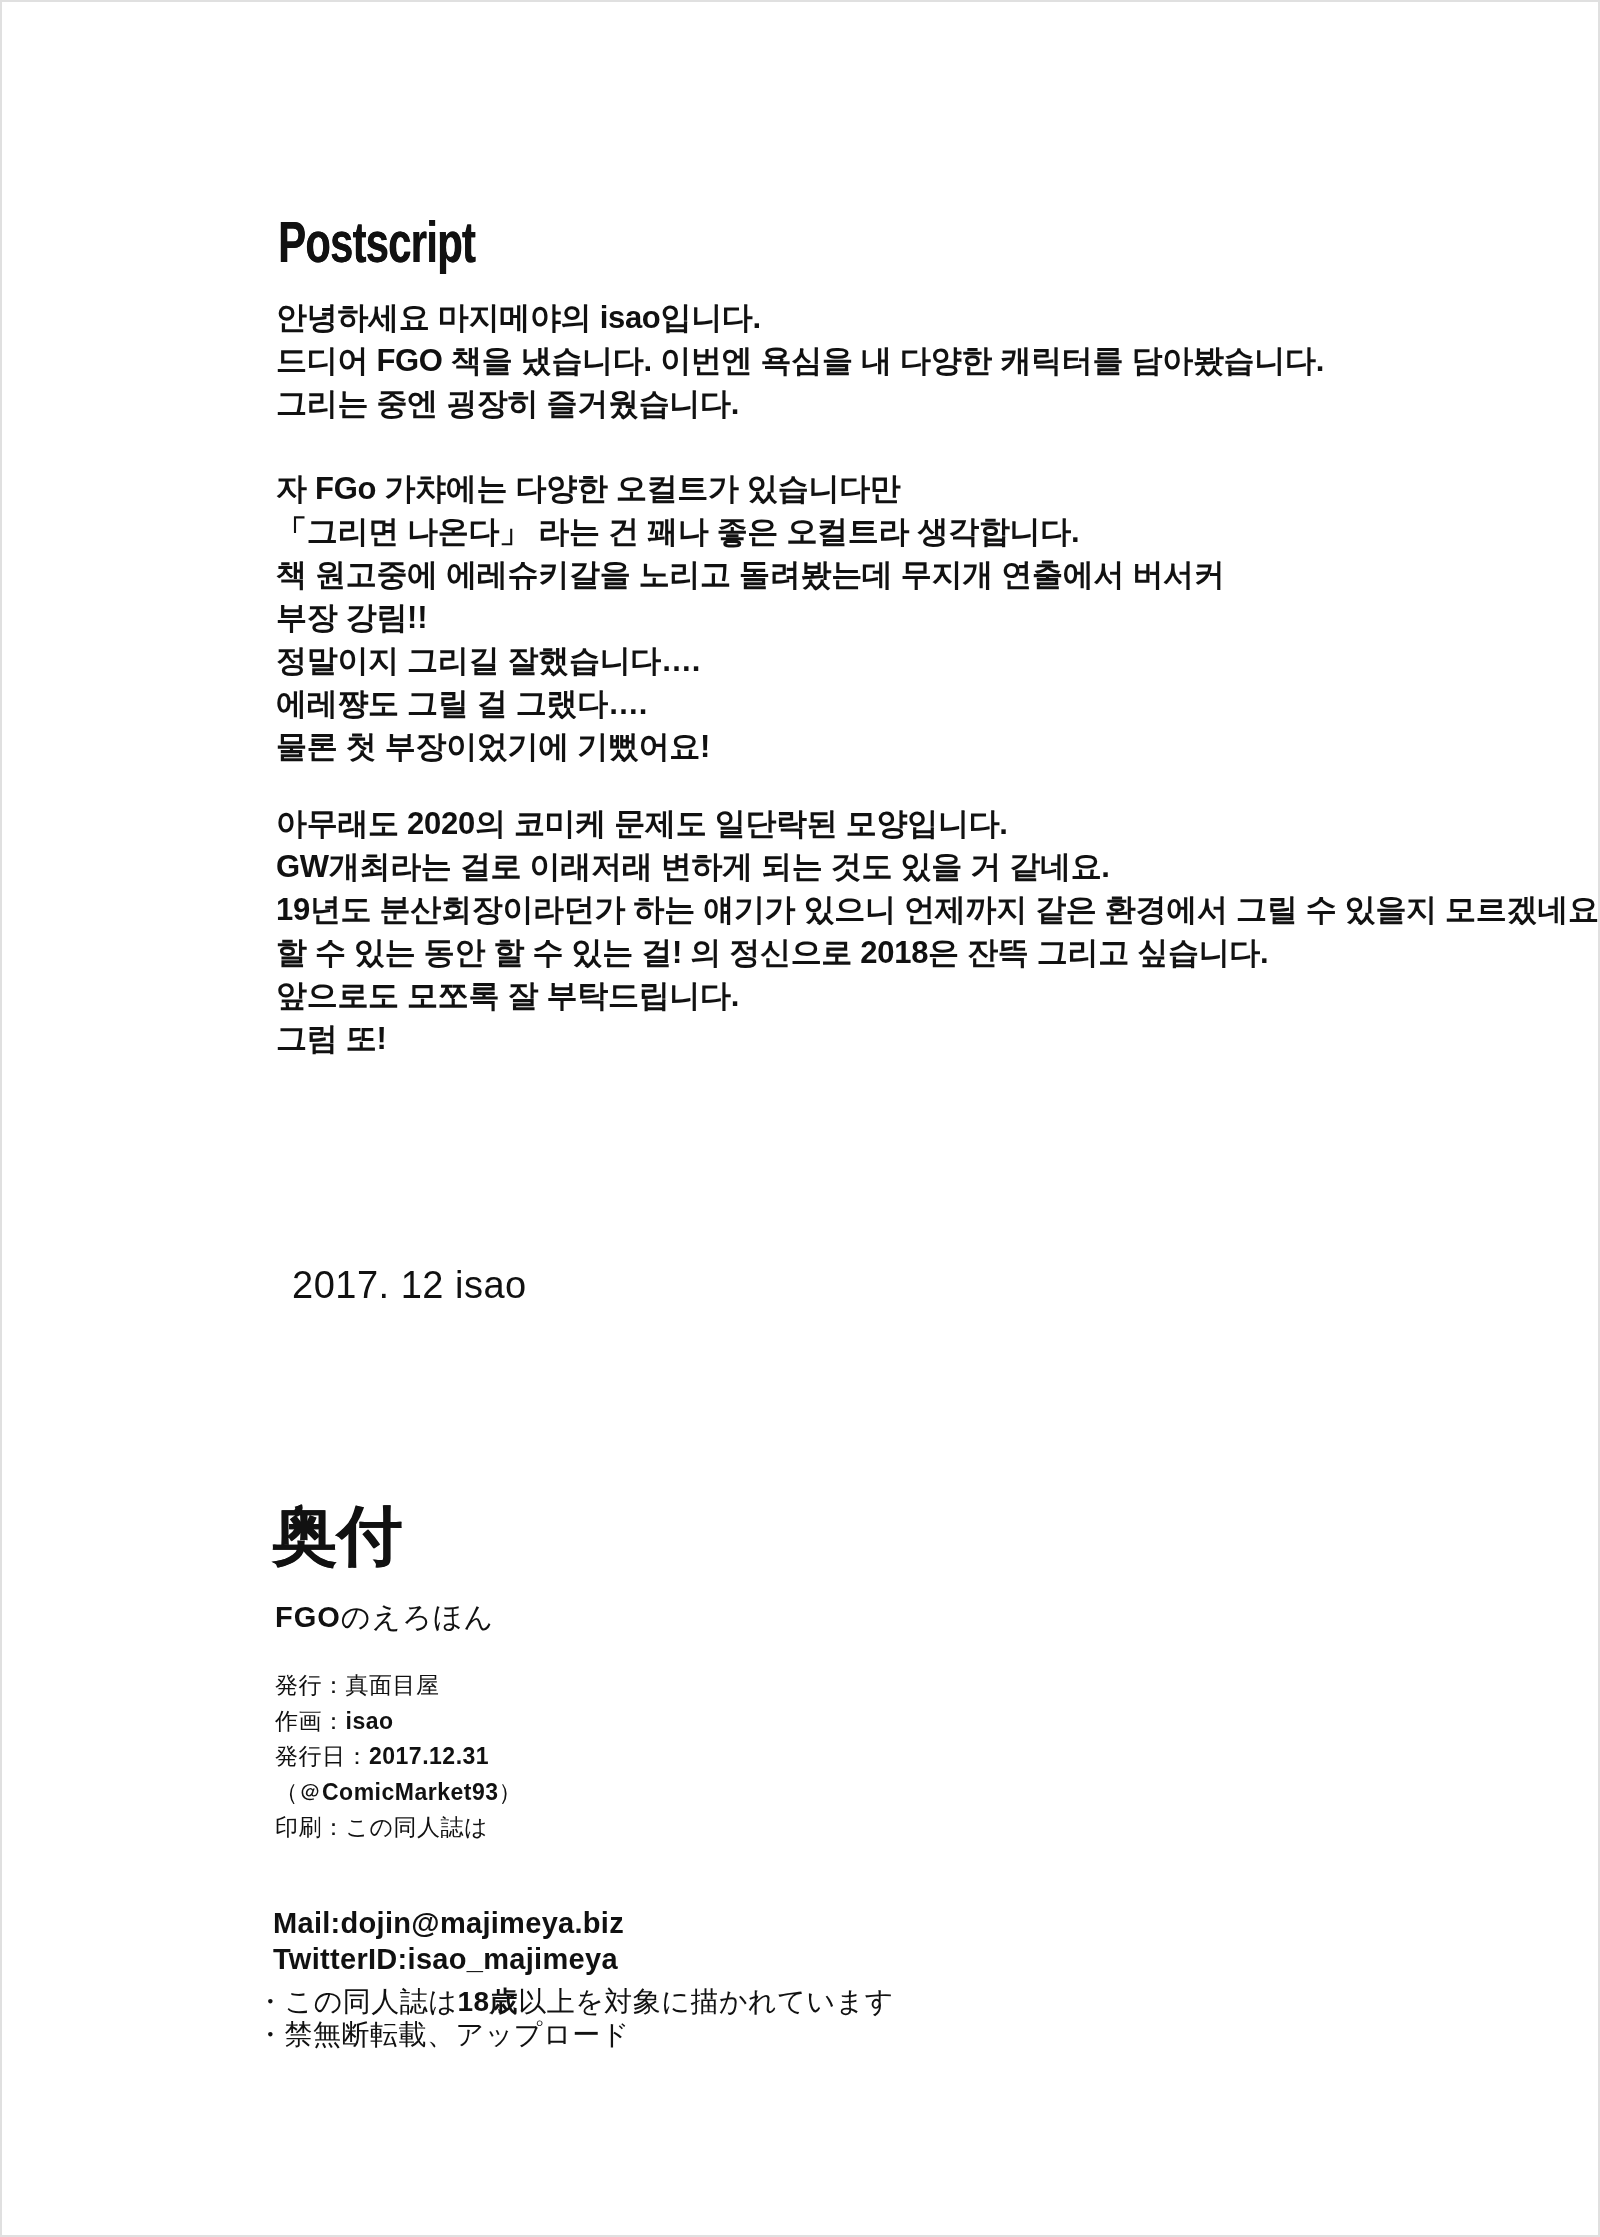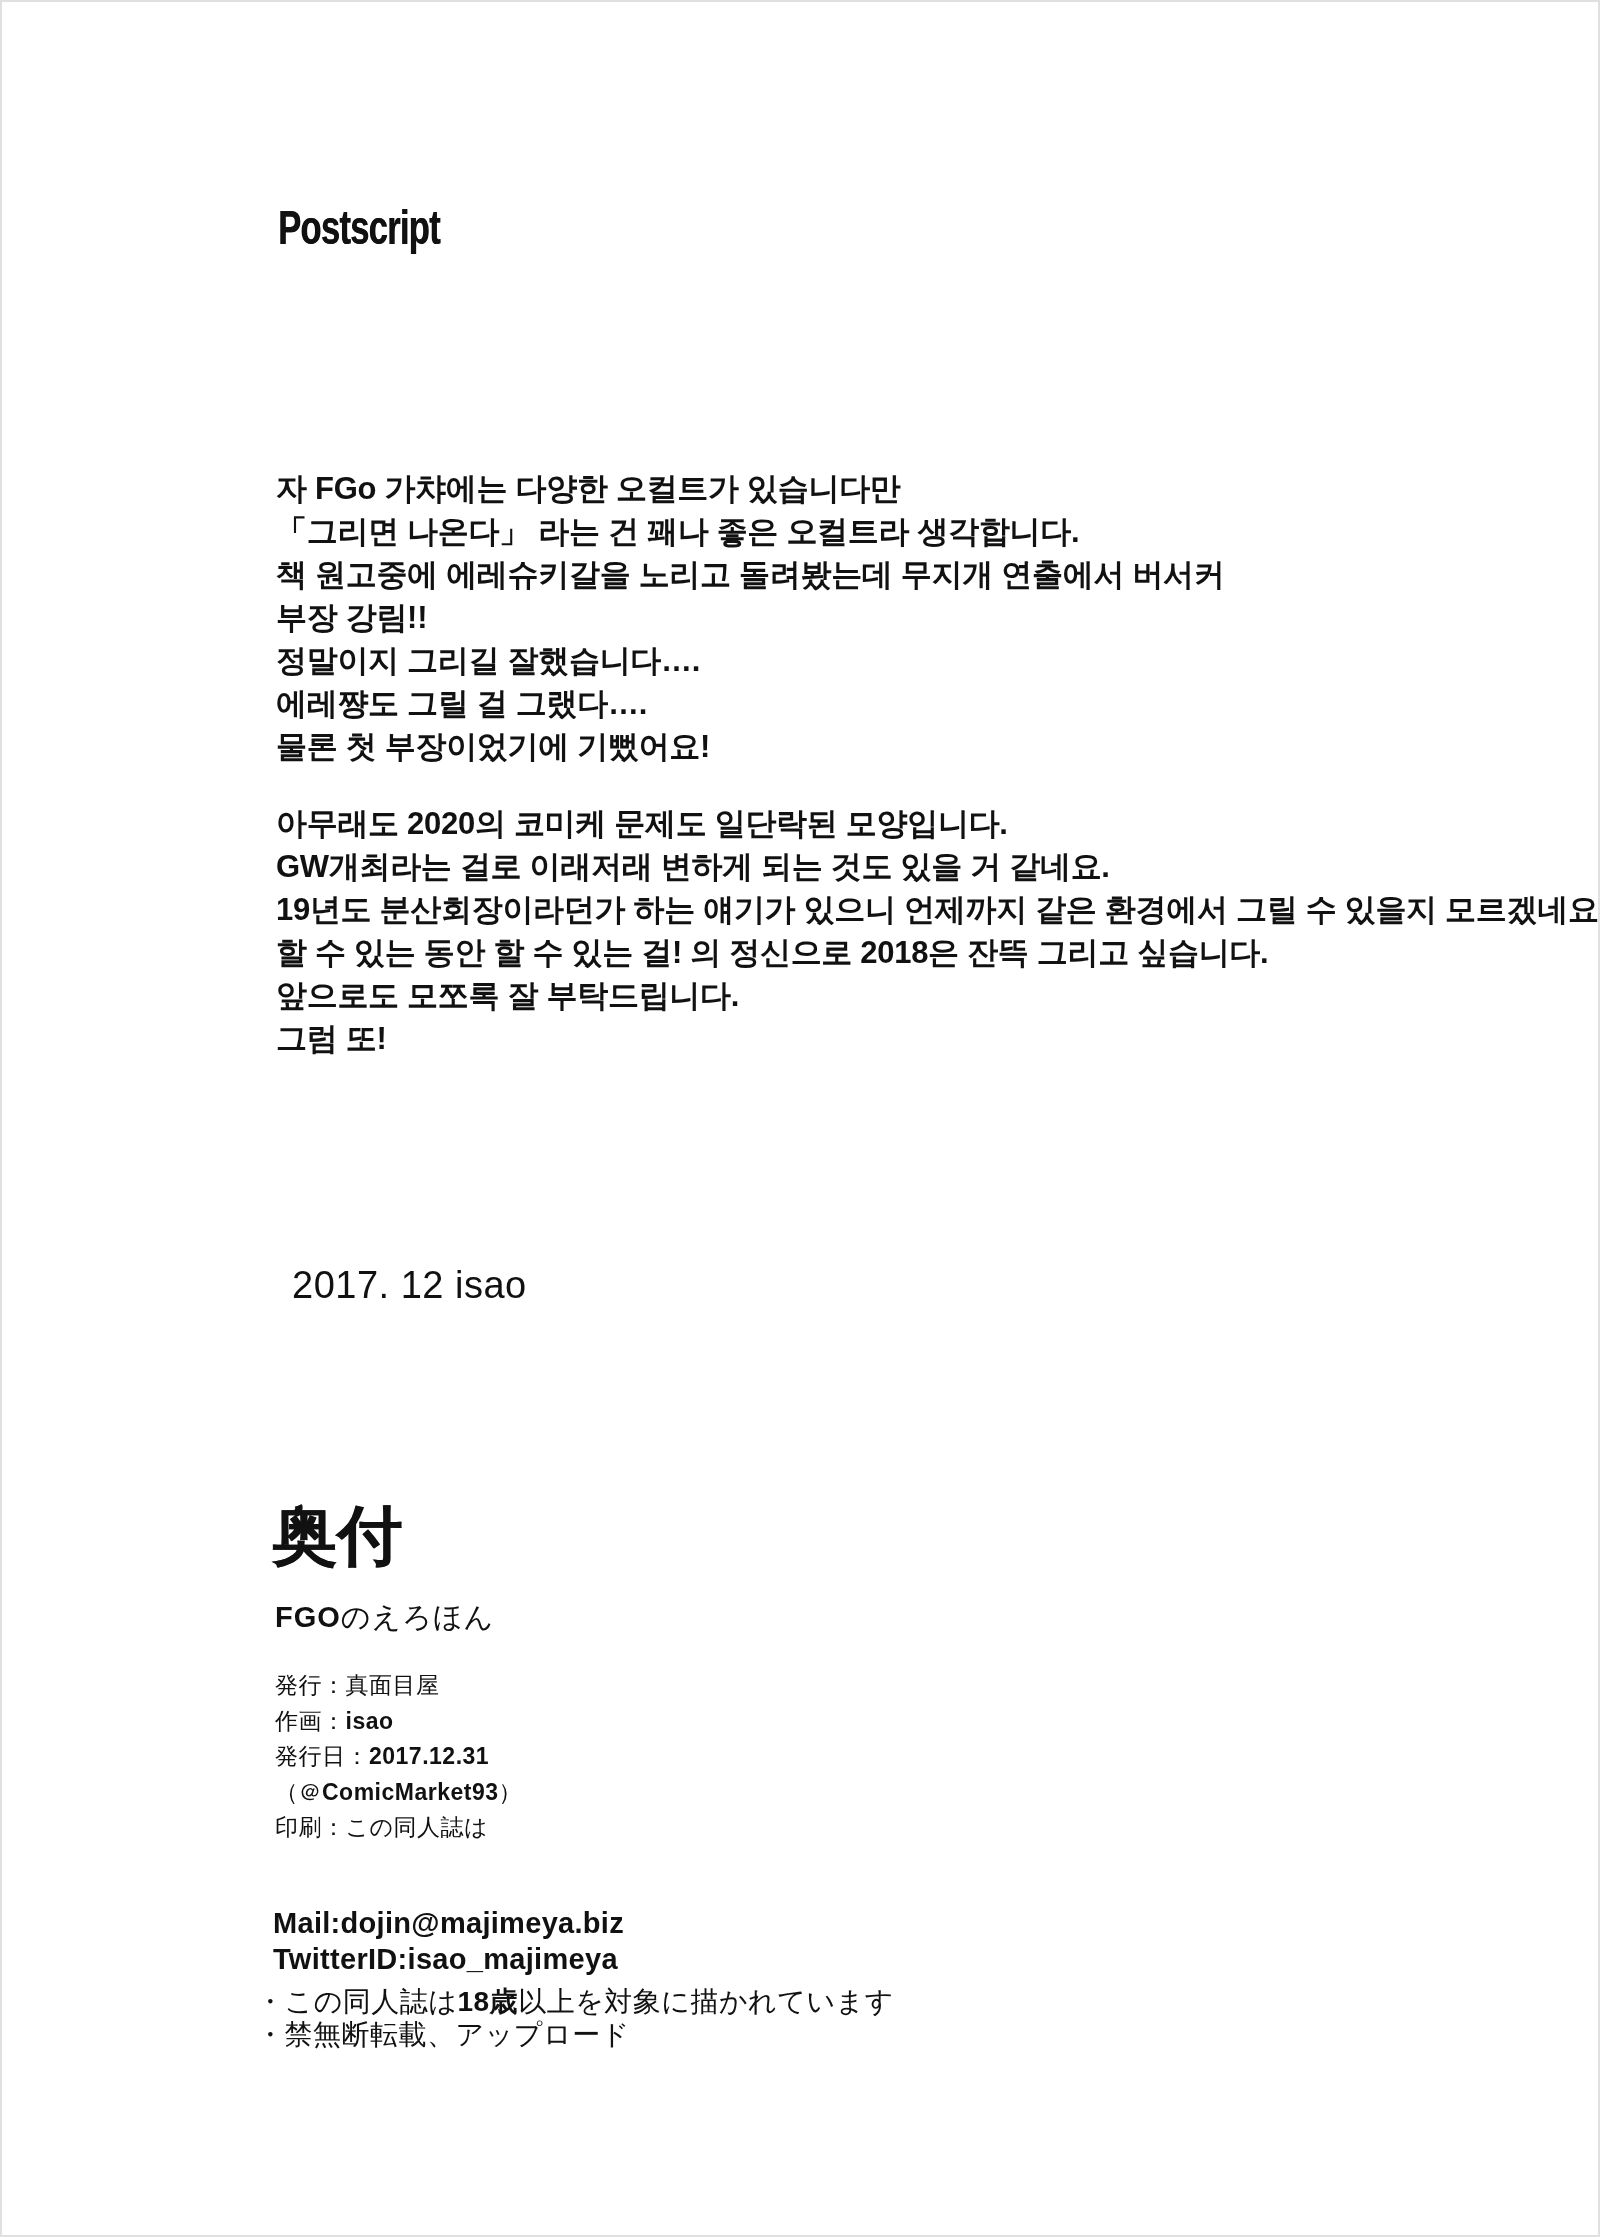--- a/index.html
+++ b/index.html
@@ -14,22 +14,22 @@
     background: #ffffff;
     border: 2px solid #e0e0e0;
     box-sizing: border-box;
     font-family: "Liberation Sans", sans-serif;
     color: #111111;
     overflow: hidden;
   }
   .abs { position: absolute; white-space: nowrap; }
 
   .post-title {
-    left: 276px; top: 202px;
-    font-size: 48px;
+    left: 276px; top: 211px;
+    font-size: 58px;
     font-weight: 700;
     line-height: 1;
     letter-spacing: -1px;
     text-shadow: 0.6px 0 0 currentColor;
   }
   .post-title .squeeze {
     display: inline-block;
     transform: scaleX(0.72);
     transform-origin: 0 50%;
   }
@@ -100,20 +100,25 @@
 </style>
 </head>
 <body>
 
 <div class="page">
 
   <div class="abs post-title">
     <span class="squeeze">Postscript</span>
   </div>
 
+  <div class="abs kr-par p1">
+    <div>안녕하세요 마지메야의 isao입니다.</div>
+    <div>드디어 FGO 책을 냈습니다. 이번엔 욕심을 내 다양한 캐릭터를 담아봤습니다.</div>
+    <div>그리는 중엔 굉장히 즐거웠습니다.</div>
+  </div>
 
   <div class="abs kr-par p2">
     <div>자 FGo 가챠에는 다양한 오컬트가 있습니다만</div>
     <div>「그리면 나온다」 라는 건 꽤나 좋은 오컬트라 생각합니다.</div>
     <div>책 원고중에 에레슈키갈을 노리고 돌려봤는데 무지개 연출에서 버서커</div>
     <div>부장 강림!!</div>
     <div>정말이지 그리길 잘했습니다….</div>
     <div>에레쨩도 그릴 걸 그랬다….</div>
     <div>물론 첫 부장이었기에 기뻤어요!</div>
   </div>

